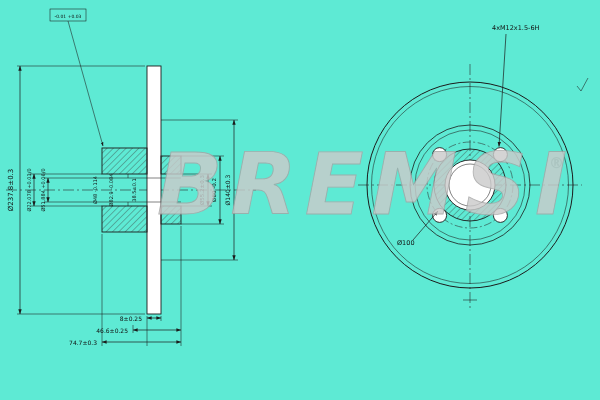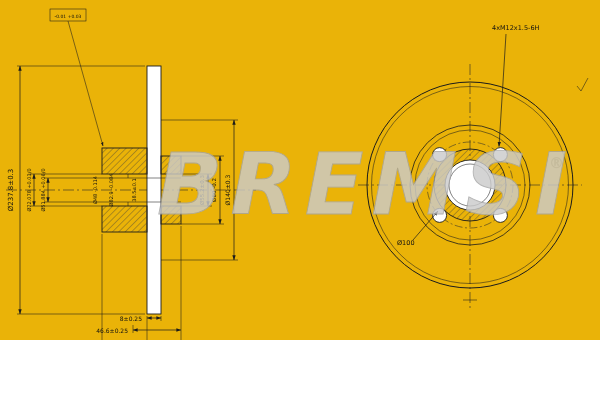--- a/index.html
+++ b/index.html
@@ -1,16 +1,16 @@
 <!DOCTYPE html>
 <html><head>
 <meta charset="utf-8">
 <style>
   html,body{margin:0;padding:0;background:#ffffff;}
-  .stage{width:600px;height:340px;background:#eab308;overflow:hidden;position:relative;}
+  .stage{width:600px;height:400px;background:#5eead4;overflow:hidden;position:relative;}
   svg{display:block;}
   text{font-family:"DejaVu Sans","Liberation Sans",sans-serif;fill:#111;}
   .t45{font-size:4.5px;}
   .t5{font-size:5px;}
   .t55{font-size:5.5px;}
   .t6{font-size:6px;}
   .t65{font-size:6.5px;}
   .t7{font-size:7px;}
   .ln{stroke:#1b1b1b;stroke-width:1;fill:none;}
   .med{stroke:#1b1b1b;stroke-width:0.8;fill:none;}

